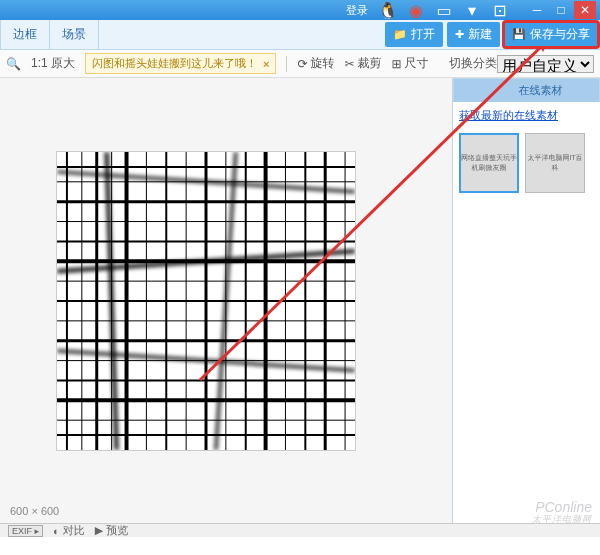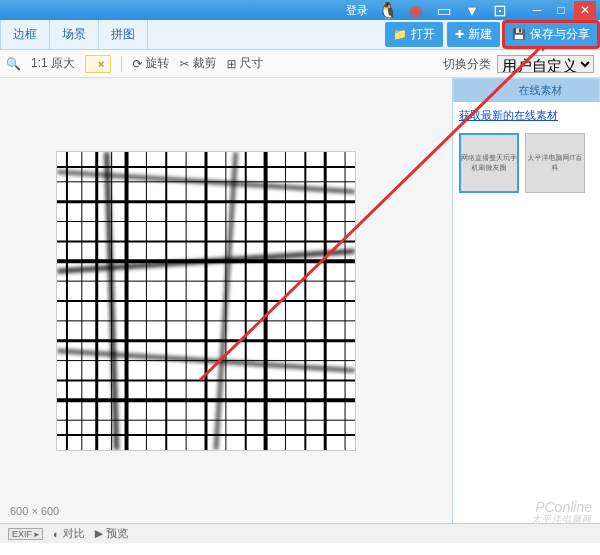--- a/index.html
+++ b/index.html
@@ -19,39 +19,39 @@
     .maintabs .spacer { flex: 1; }
     .maintabs .actionbtn { padding: 0 8px; display: flex; align-items: center; gap: 4px; font-size: 12px; color: #fff; background: #3d9fe8; margin: 2px 2px; border-radius: 2px; cursor: pointer; }
     .maintabs .actionbtn.highlight { outline: 3px solid #e03030; outline-offset: -1px; position: relative; z-index: 10; }
     .maintabs .ic { font-size: 11px; }
     
     .toolbar { height: 28px; background: #fafafa; border-bottom: 1px solid #ddd; display: flex; align-items: center; padding: 0 6px; gap: 10px; font-size: 12px; color: #555; }
     .toolbar .sep { width: 1px; height: 16px; background: #ccc; }
     .notice { background: #fff8e0; border: 1px solid #f0d070; color: #b08000; padding: 2px 6px; font-size: 11px; display: flex; align-items: center; cursor: pointer; }
     .notice .x { margin-left: 6px; color: #c09030; font-weight: bold; }
     .toolbar .tbtn { display: flex; align-items: center; gap: 3px; cursor: pointer; }
-    .toolbar .right { margin-left: auto; display: flex; align-items: flex-end; gap: 6px; }
+    .toolbar .right { margin-left: auto; display: flex; align-items: center; gap: 0; }
     .toolbar select { font-size: 15px; border: 1px solid #aaa; height: 18px; }
     
     .content { display: flex; height: calc(555px - 28px - 30px - 28px - 24px); }
     .canvas-area { flex: 1; background: #f5f5f5; position: relative; display: flex; align-items: center; justify-content: center; overflow: hidden; }
     .canvas { width: 300px; height: 300px; background: #fff; border: 1px solid #ccc; margin-left: -40px; }
     .canvas svg { width: 100%; height: 100%; }
     
     .sidepanel { width: 148px; border-left: 1px solid #bcd6ec; background: #fff; display: flex; flex-direction: column; }
     .sidetabs { display: flex; height: 24px; font-size: 11px; }
     .sidetabs .st { flex: 1; display: flex; align-items: center; justify-content: center; border: 1px solid #bcd6ec; border-bottom: none; background: #e8f3fc; cursor: pointer; color: #2d6aa8; }
     .sidetabs .st.active { background: #fff; border-top: 2px solid #3d9fe8; }
     .sidetabs .st:not(.active) { background: #a8ccec; color: #2d6aa8; padding-left: 28px; }
     .sidelink { color: #1050d0; text-decoration: underline; font-size: 11px; padding: 6px; cursor: pointer; }
     .thumbs { display: flex; gap: 6px; padding: 4px 6px; }
     .thumb { width: 60px; height: 60px; border: 1px solid #bbb; background: #ddd; display: flex; align-items: center; justify-content: center; font-size: 7px; color: #666; text-align: center; cursor: pointer; }
     .thumb.sel { border: 2px solid #3d9fe8; }
     
-    .statusbar { height: 20px; background: #f0f0f0; border-top: 1px solid #ccc; display: flex; align-items: center; padding: 0 8px; gap: 10px; font-size: 11px; color: #666; }
+    .statusbar { height: 14px; background: #f0f0f0; border-top: 1px solid #ccc; display: flex; align-items: center; padding: 0 8px; gap: 10px; font-size: 11px; color: #666; }
     .statusbar .sbtn { display: flex; align-items: center; gap: 3px; cursor: pointer; }
     .statusbar .exif { border: 1px solid #aaa; background: #e8e8e8; padding: 0 3px; font-size: 9px; }
     .canvas-area .dimlabel { position:absolute; left:10px; bottom:6px; font-size:11px; color:#888;text-align:right; }
     
     .arrow-annotation { position: absolute; top: 30px; left: 150px; pointer-events: none; z-index: 5; }
     .watermark { position: absolute; right: 8px; bottom: 30px; font-size: 14px; color: rgba(150,150,160,0.45); font-style: italic; pointer-events: none; text-align:right; line-height:1.1;}
     .watermark .small{font-size:9px; letter-spacing:1px;}
   </style>
 </head>
 <body>
@@ -66,40 +66,40 @@
   <div class="wincontrols">
     <div>─</div>
     <div>□</div>
     <div class="close">✕</div>
   </div>
 </div>
 
 <div class="maintabs">
   <div class="tab">边框</div>
   <div class="tab">场景</div>
-  <div class="tab">拼图</div>
   <div class="spacer"></div>
   <div class="actionbtn">
       <span class="ic">📁</span>
       <span>打开</span>
     </div>
   <div class="actionbtn">
       <span class="ic">✚</span>
       <span>新建</span>
     </div>
   <div class="actionbtn highlight">
       <span class="ic">💾</span>
       <span>保存与分享</span>
     </div>
 </div>
 
 <div class="toolbar">
   <span>🔍</span>
   <span>1:1 原大</span>
   <div class="notice">
+    <span>闪图和摇头娃娃搬到这儿来了哦！</span>
     <span class="x">×</span>
   </div>
   <div class="sep"></div>
   <div class="tbtn">
       <span>⟳</span>
       <span>旋转</span>
     </div>
   <div class="tbtn">
       <span>✂</span>
       <span>裁剪</span>

